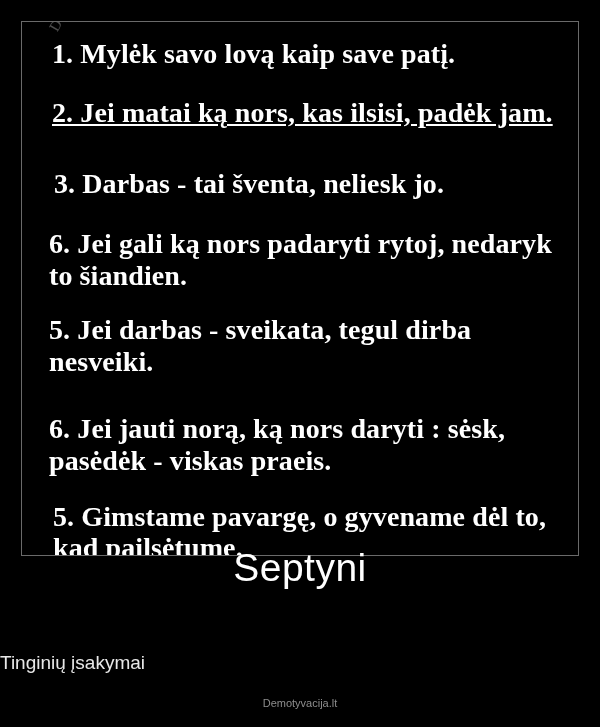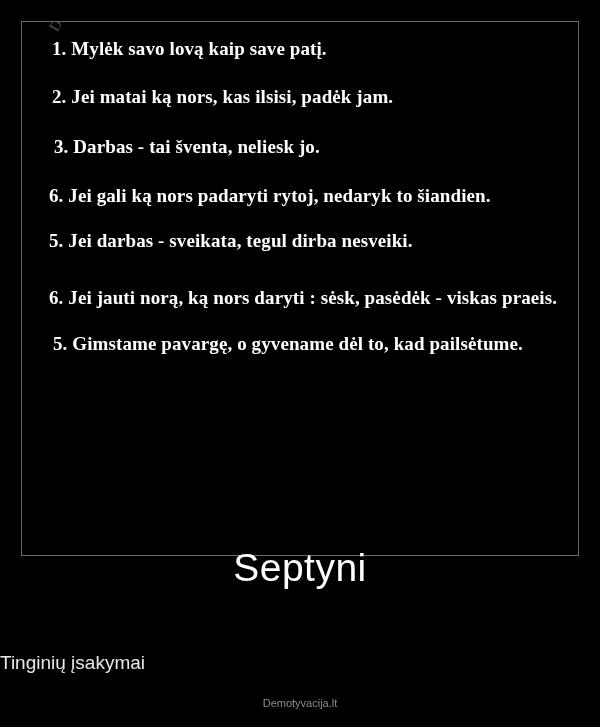--- a/index.html
+++ b/index.html
@@ -36,30 +36,30 @@
     top: 0;
     width: 100%;
     height: 100%;
     padding: 16px 14px 10px 14px;
     box-sizing: border-box;
   }
   .list-item {
     color: #ffffff;
     font-family: "Liberation Serif", serif;
     font-weight: bold;
-    font-size: 19px;
+    font-size: 28px;
     line-height: 1.13;
     margin: 0 0 22px 0;
     letter-spacing: 0.1px;
   }
   .list-item:last-child {
     margin-bottom: 0;
   }
   .item-1 { padding-left: 16px; margin-bottom: 27px; }
-  .item-2 { padding-left: 16px; margin-bottom: 28px; }
+  .item-2 { padding-left: 16px; margin-bottom: 40px; text-decoration: underline; }
   .item-3 { padding-left: 18px; margin-bottom: 28px; }
   .item-4 { padding-left: 13px; margin-bottom: 23px; }
   .item-5 { padding-left: 13px; margin-bottom: 36px; }
   .item-6 { padding-left: 13px; margin-bottom: 24px; }
   .item-7 { padding-left: 17px; margin-bottom: 0; }
 
   .watermark {
     position: absolute;
     left: 24px;
     top: 4px;

